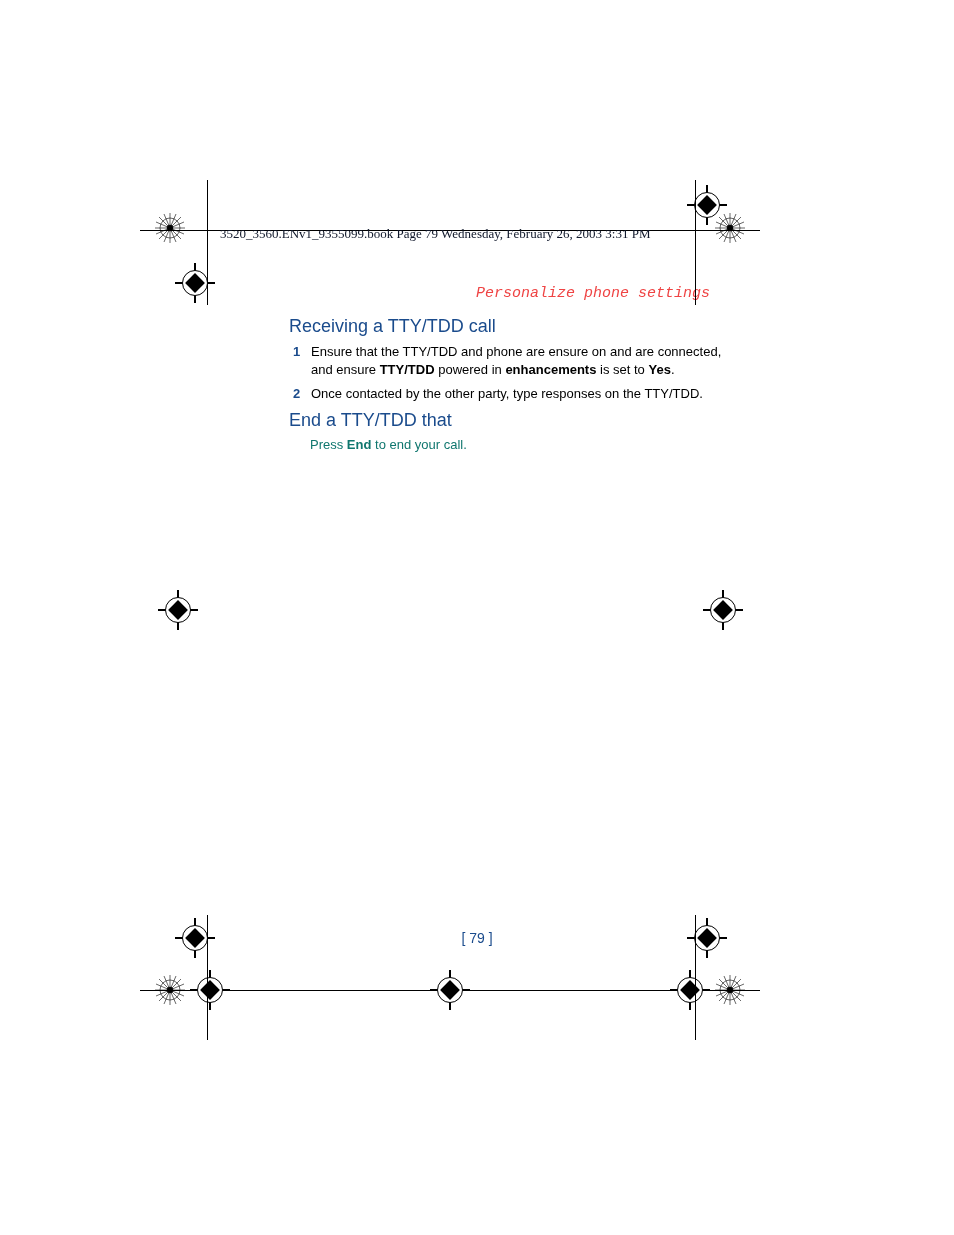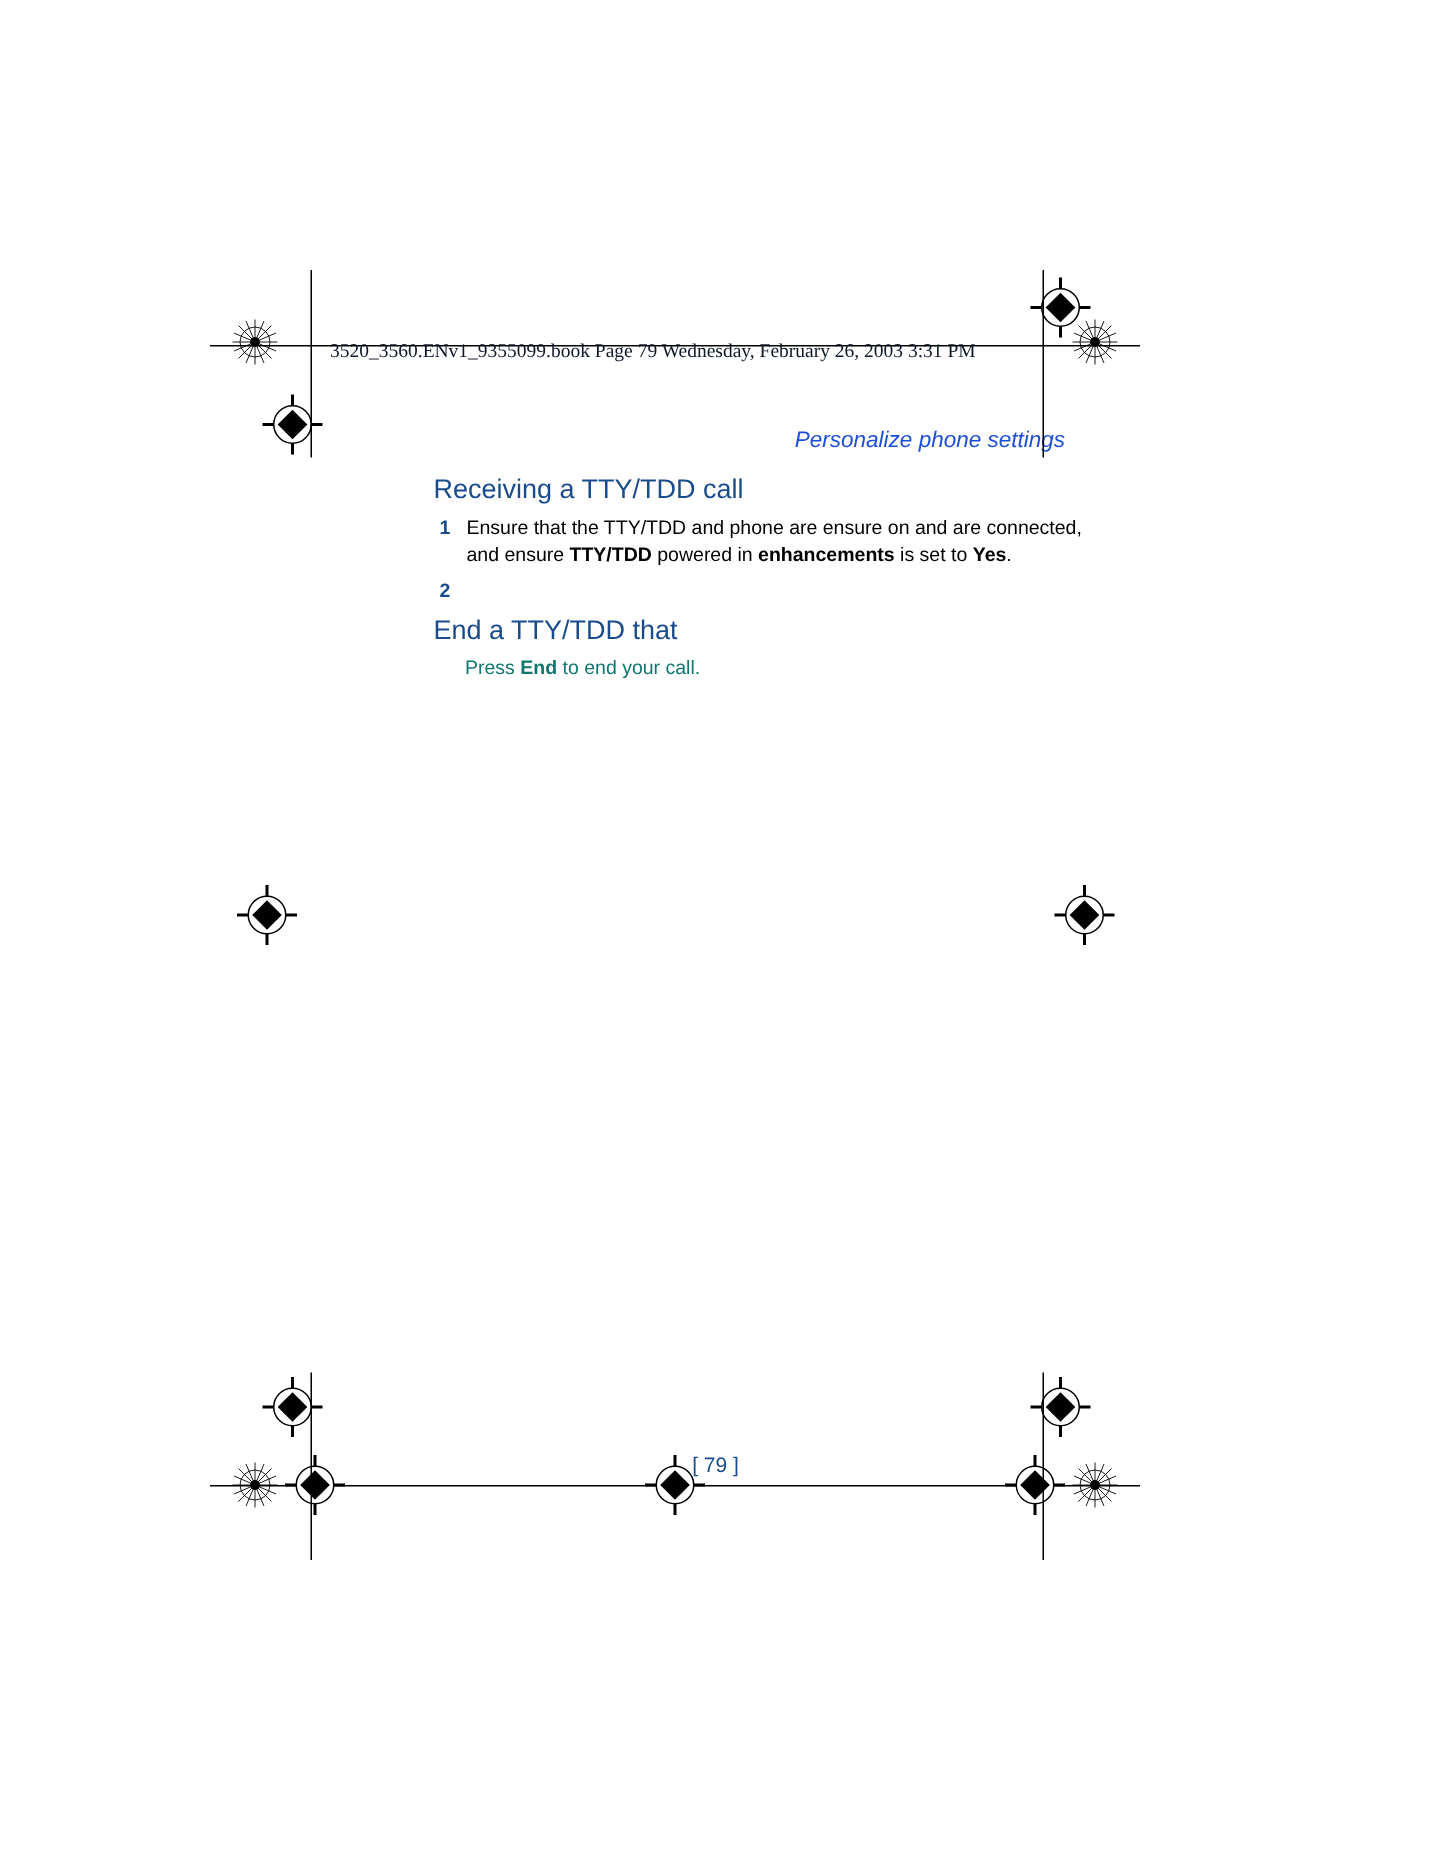--- a/index.html
+++ b/index.html
@@ -83,23 +83,23 @@
     top: 226px;
     font-family: 'Times New Roman', serif;
     font-size: 13px;
     color: #0f172a;
   }
   .section-header {
     position: absolute;
     right: 244px;
     top: 285px;
     font-style: italic;
-    font-family: Liberation Sans, sans-serif;
+    font-family: Liberation Mono, monospace;
     font-size: 15px;
-    color: #1d4ed8;
+    color: #ef4444;
     text-align: right;
   }
   .heading1 {
     position: absolute;
     left: 289px;
     font-family: Verdana, Arial, sans-serif;
     font-weight: normal;
     font-size: 18px;
     color: #1a4b8c;
   }
@@ -133,21 +133,20 @@
   }
   .page-num {
     position: absolute;
     left: 0;
     width: 954px;
     top: 930px;
     text-align: center;
     font-family: Verdana, Arial, sans-serif;
     font-size: 14px;
     color: #1a4b8c;
-    margin-top: 38px;
   }
 </style>
 </head>
 <body>
 
 <div class="page">
 
   <div class="crop-line-h" style="left:140px; top:230px; width:620px;"></div>
 
   <div class="crop-line-h" style="left:140px; top:990px; width:620px;"></div>
@@ -158,20 +157,21 @@
 
   <div class="heading1" style="top:316px;">Receiving a TTY/TDD call</div>
 
   <div class="list-item" style="top:343px; left:311px;">
     <span class="list-num">1</span>
     <span><span>Ensure that the TTY/TDD and phone are ensure on and are connected, and ensure </span><span class="bold">TTY/TDD</span><span> powered in </span><span class="bold">enhancements</span><span> is set to </span><span class="bold">Yes</span><span>.</span></span>
   </div>
 
   <div class="list-item" style="top:385px; left:311px;">
     <span class="list-num">2</span>
+    <span>Once contacted by the other party, type responses on the TTY/TDD.</span>
   </div>
 
   <div class="heading1" style="top:410px;">End a TTY/TDD that</div>
 
   <div class="body-text" style="top:437px;">
     <span>Press </span><span class="bold">End</span><span> to end your call.</span>
   </div>
 
   <div class="page-num">[ 79 ]</div>
 

